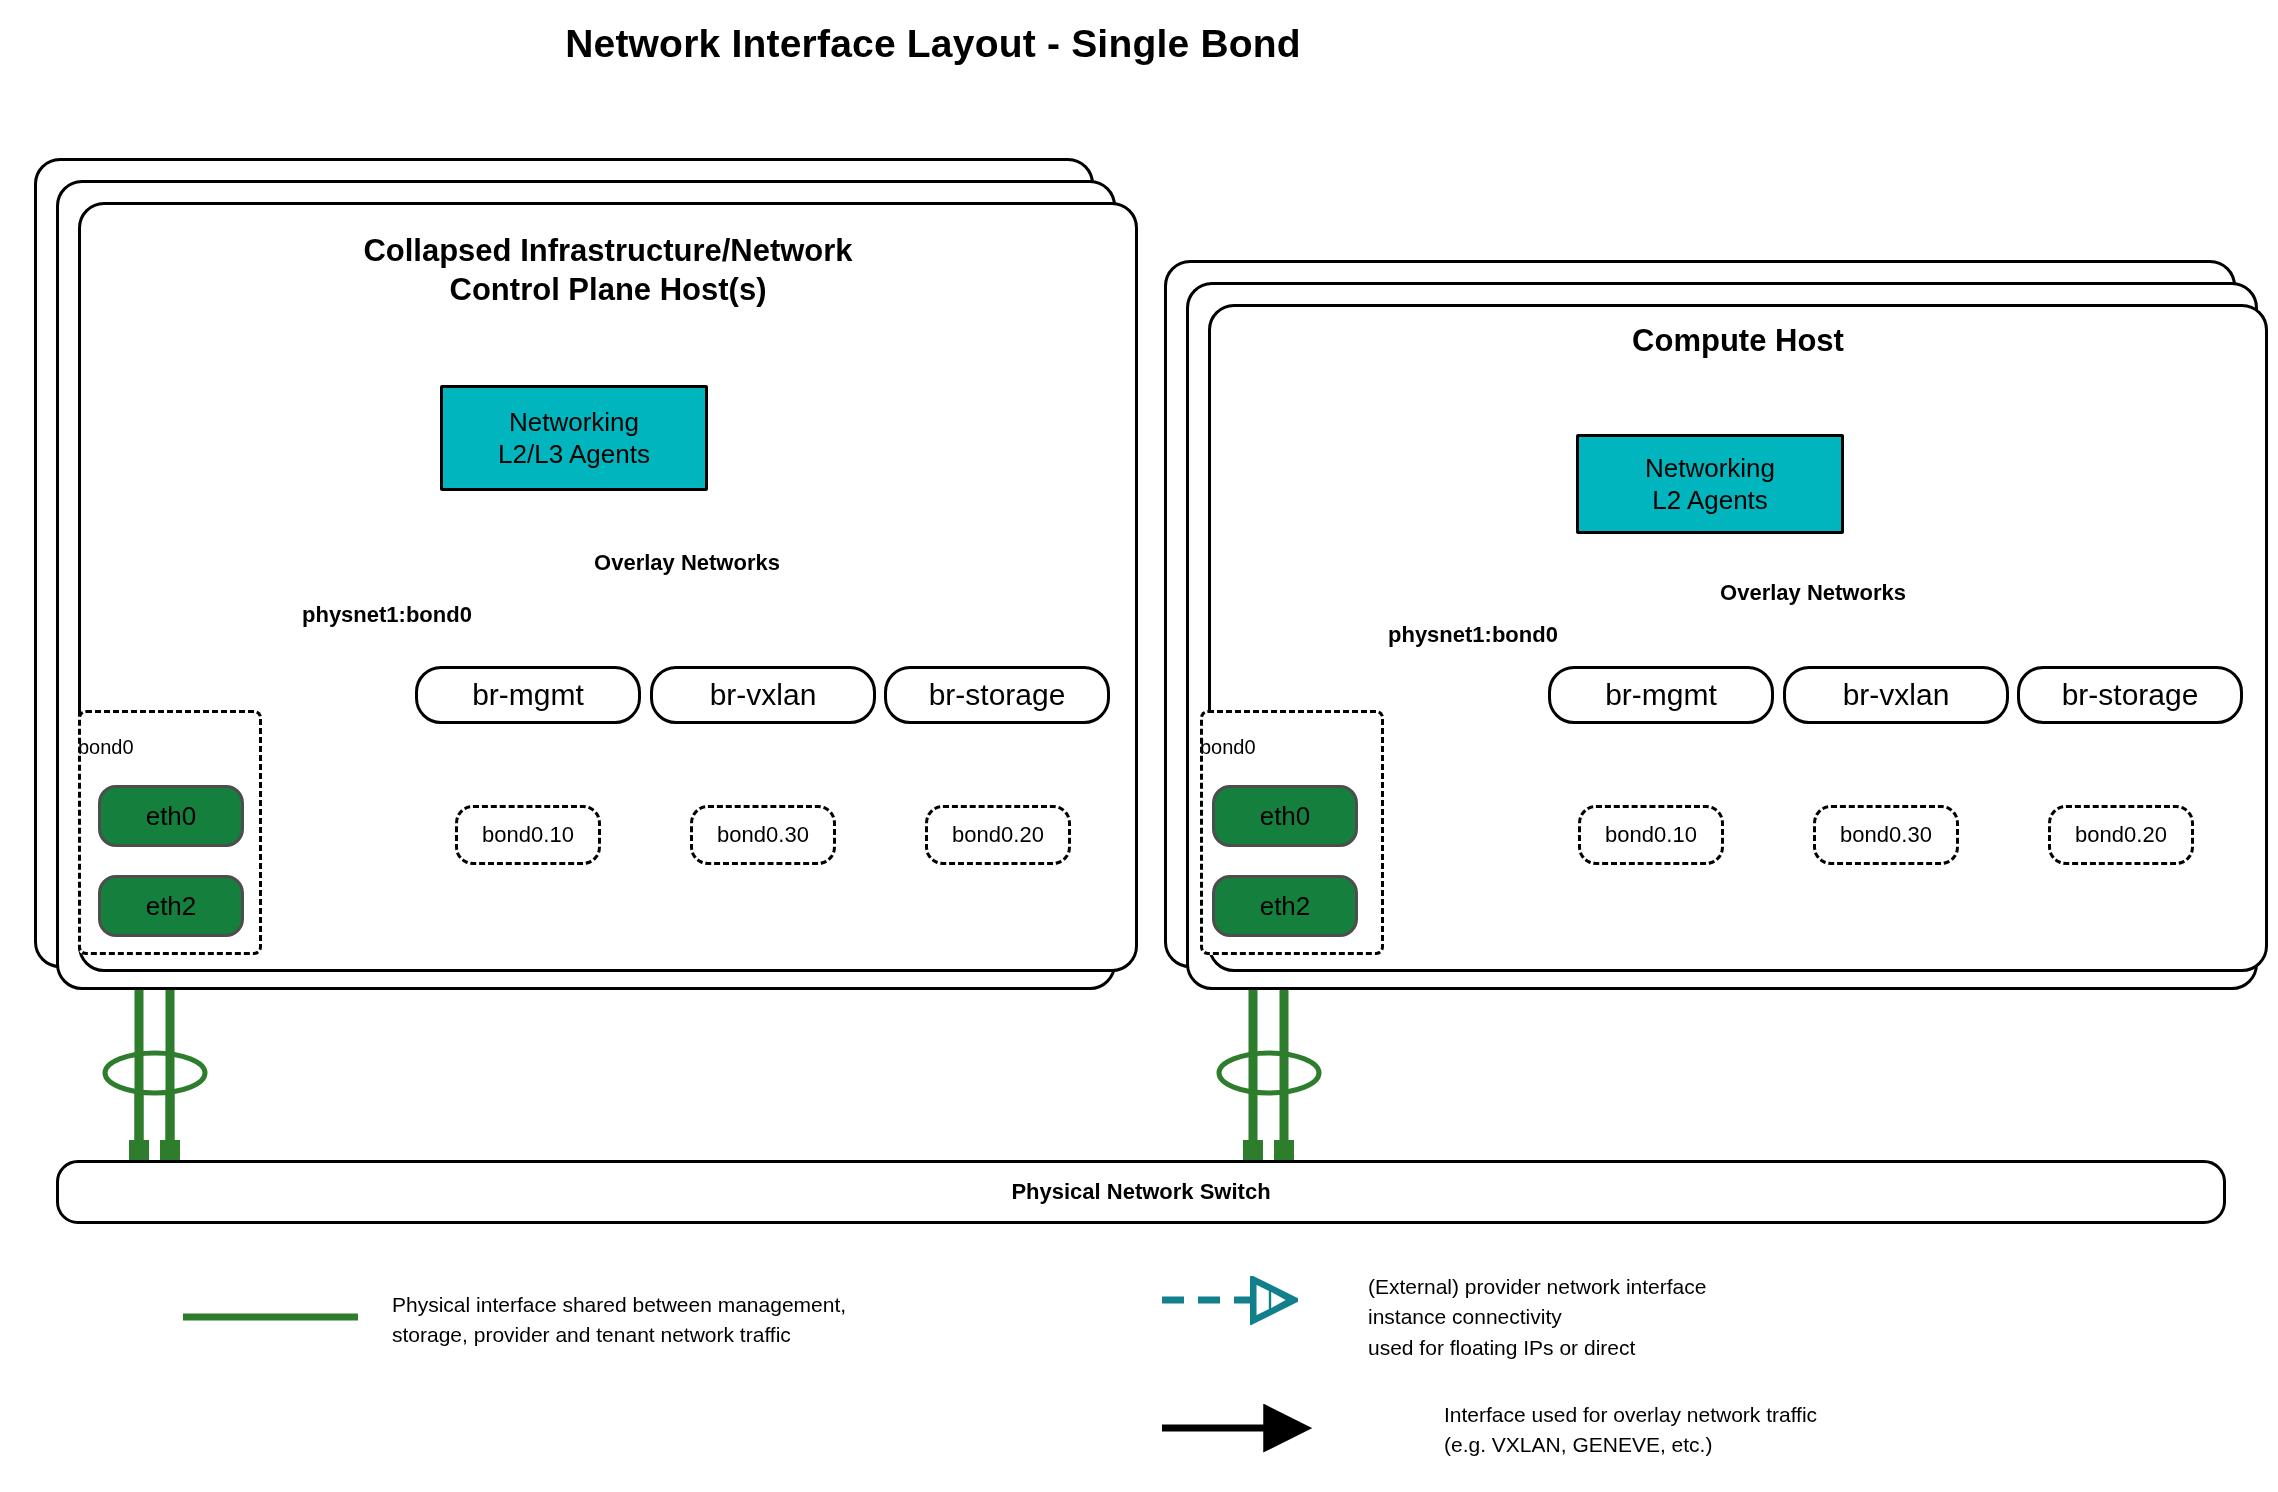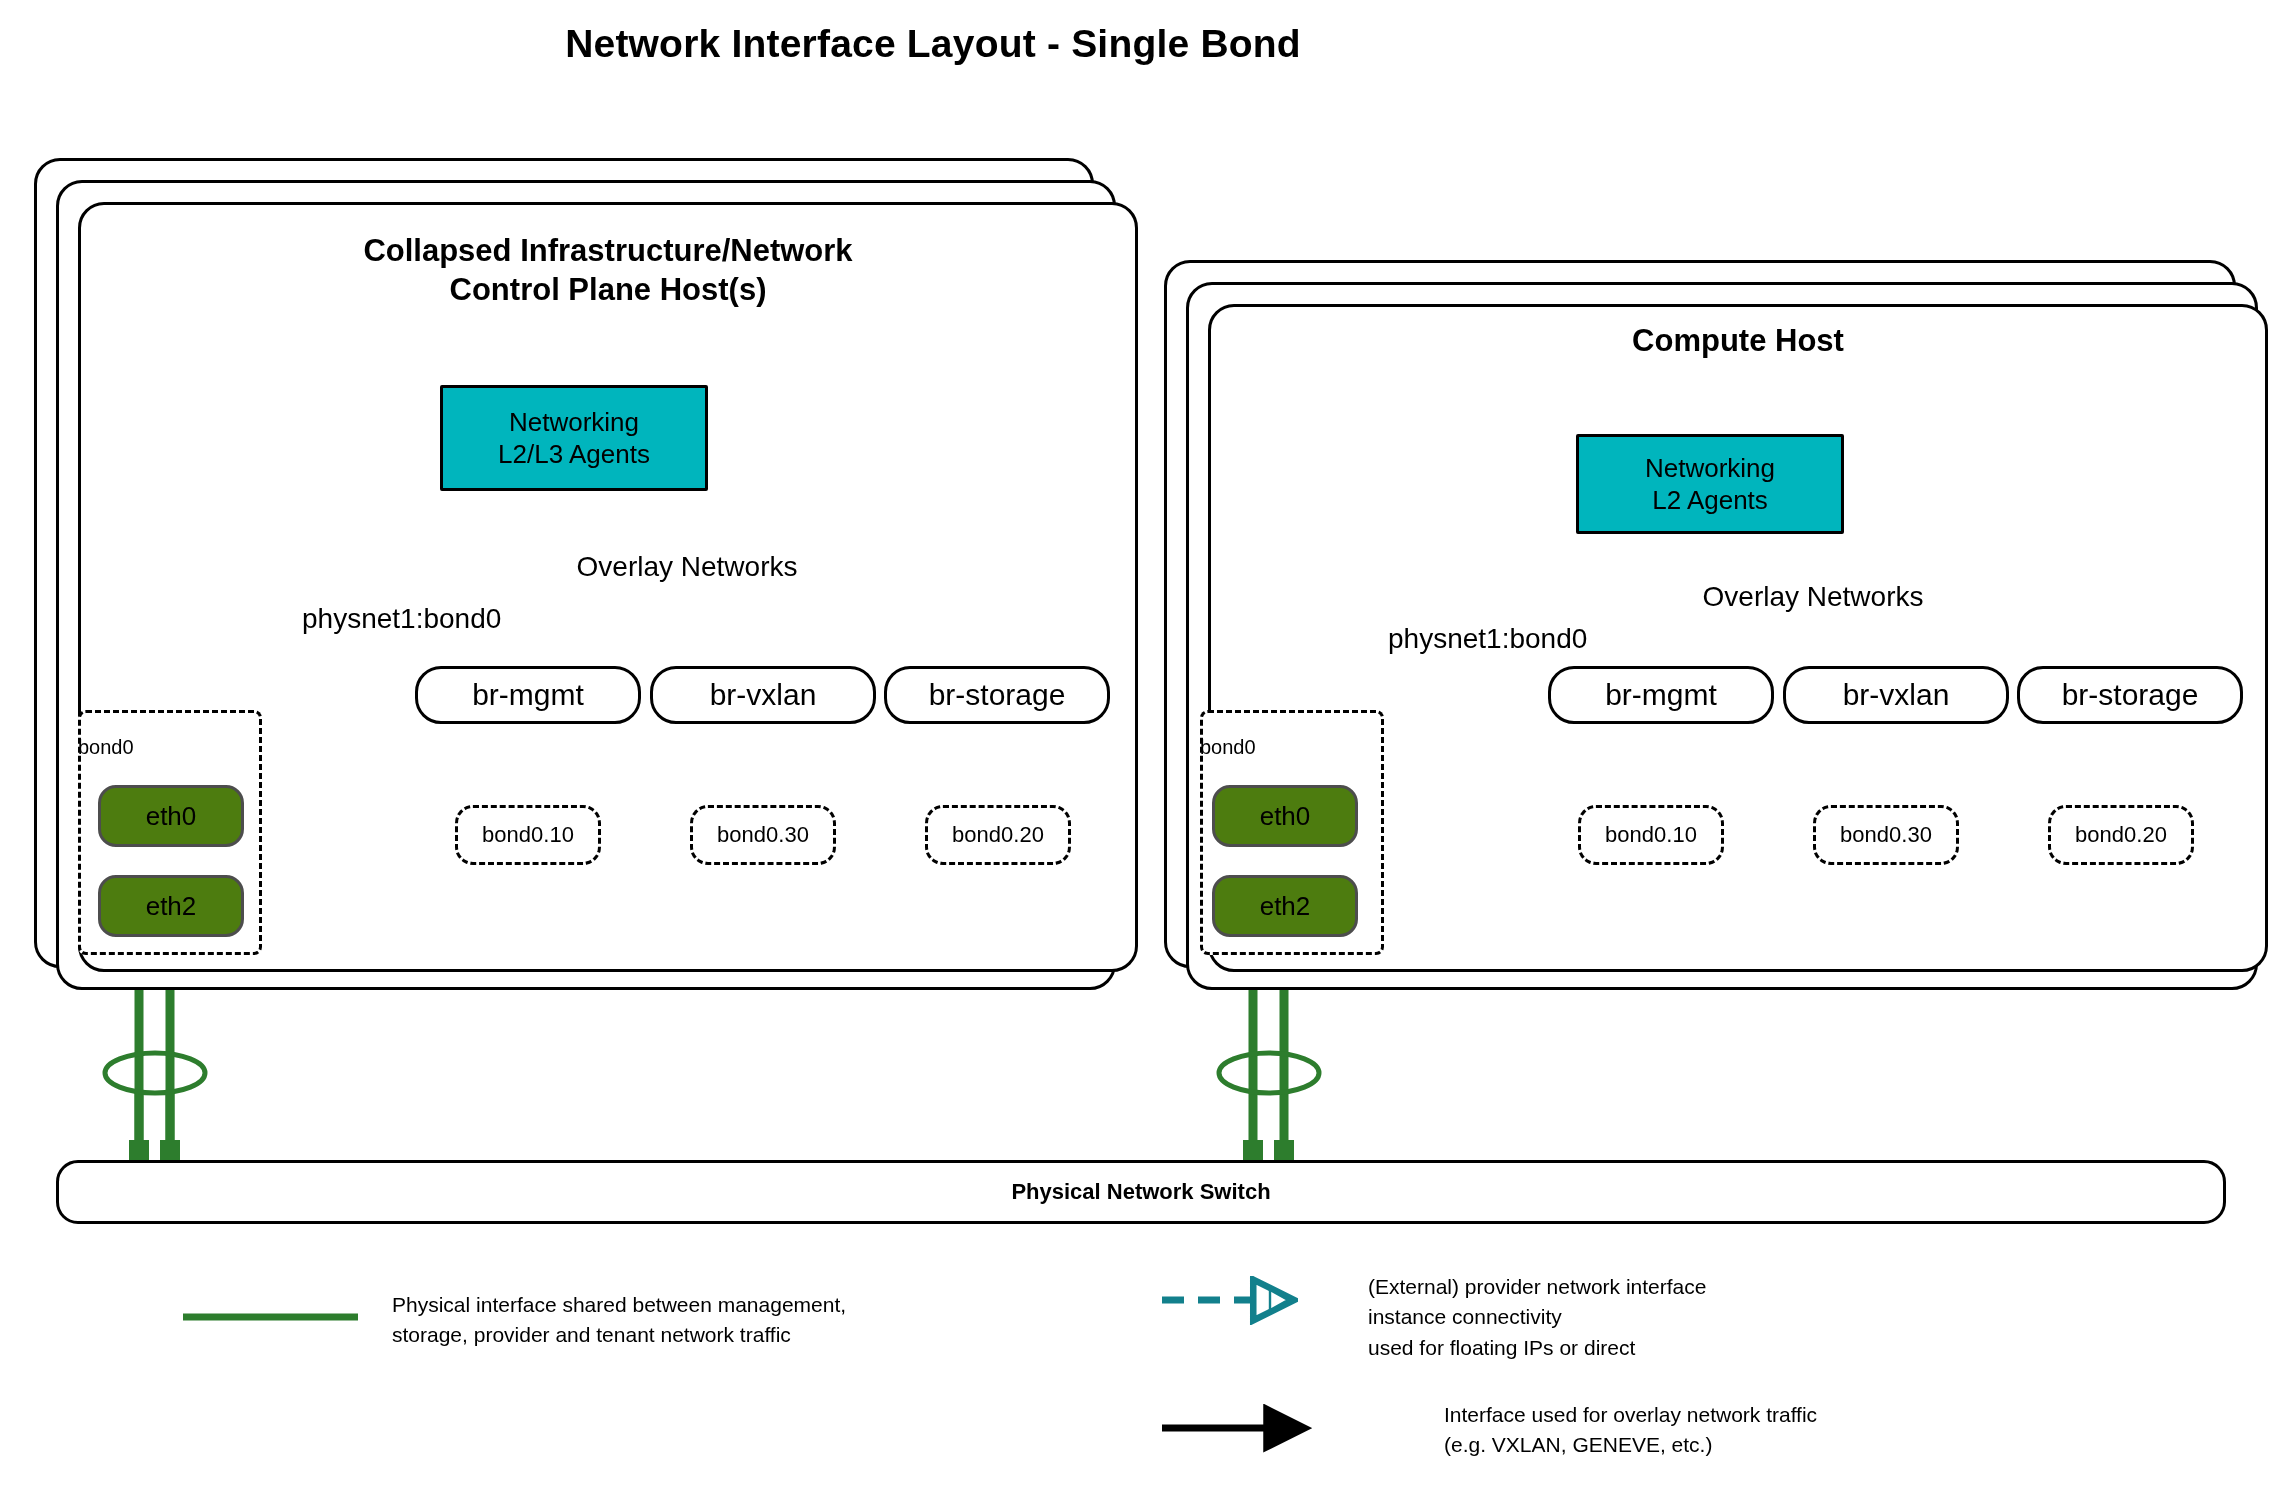--- a/index.html
+++ b/index.html
@@ -99,21 +99,21 @@
     background: #fff;
     box-sizing: border-box;
   }
   .bond-label {
     position: absolute;
     font-size: 20px;
     text-align: left;
   }
   .nic {
     position: absolute;
-    background: #4d7c0f;
+    background: #15803d;
     border: 3px solid #4d4d4d;
     border-radius: 18px;
     box-sizing: border-box;
     display: flex;
     align-items: center;
     justify-content: center;
     font-size: 26px;
   }
 
   
@@ -124,21 +124,21 @@
     background: #fff;
     box-sizing: border-box;
     display: flex;
     align-items: center;
     justify-content: center;
     font-size: 22px;
     font-weight: bold;
   }
 
   
-  .txt { position: absolute; font-size: 28px; line-height: 1.35; }
+  .txt { position: absolute; font-size: 22px; line-height: 1.35; font-weight: bold; }
   .txt-c { text-align: center; }
 
   .legend-txt {
     position: absolute;
     font-size: 21px;
     line-height: 1.45;
   }
 </style>
 </head>
 <body>

